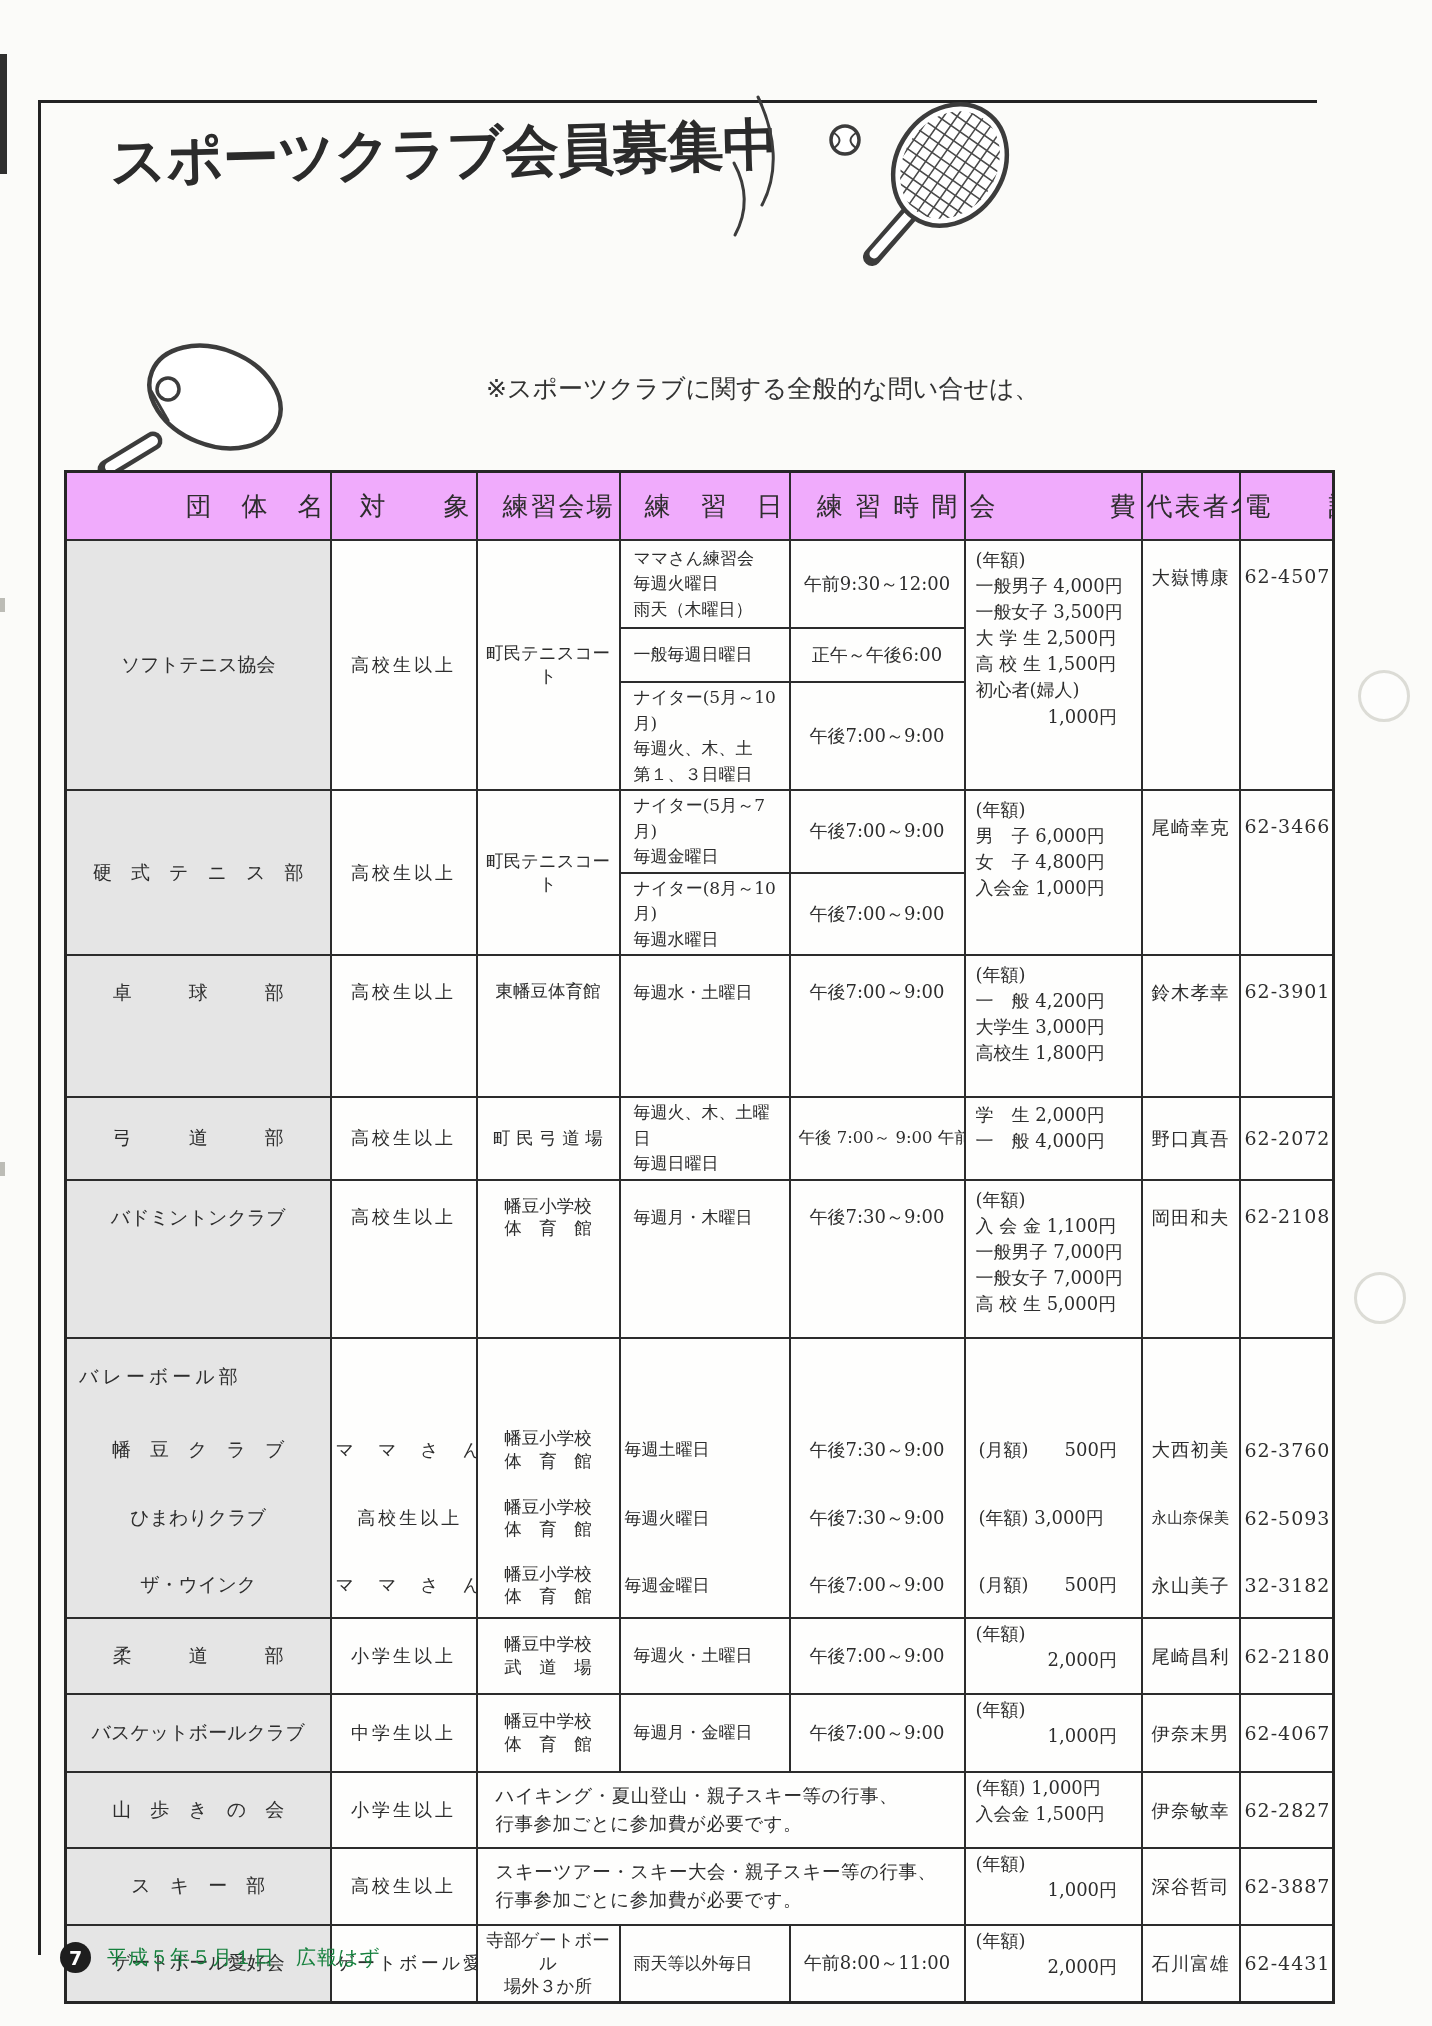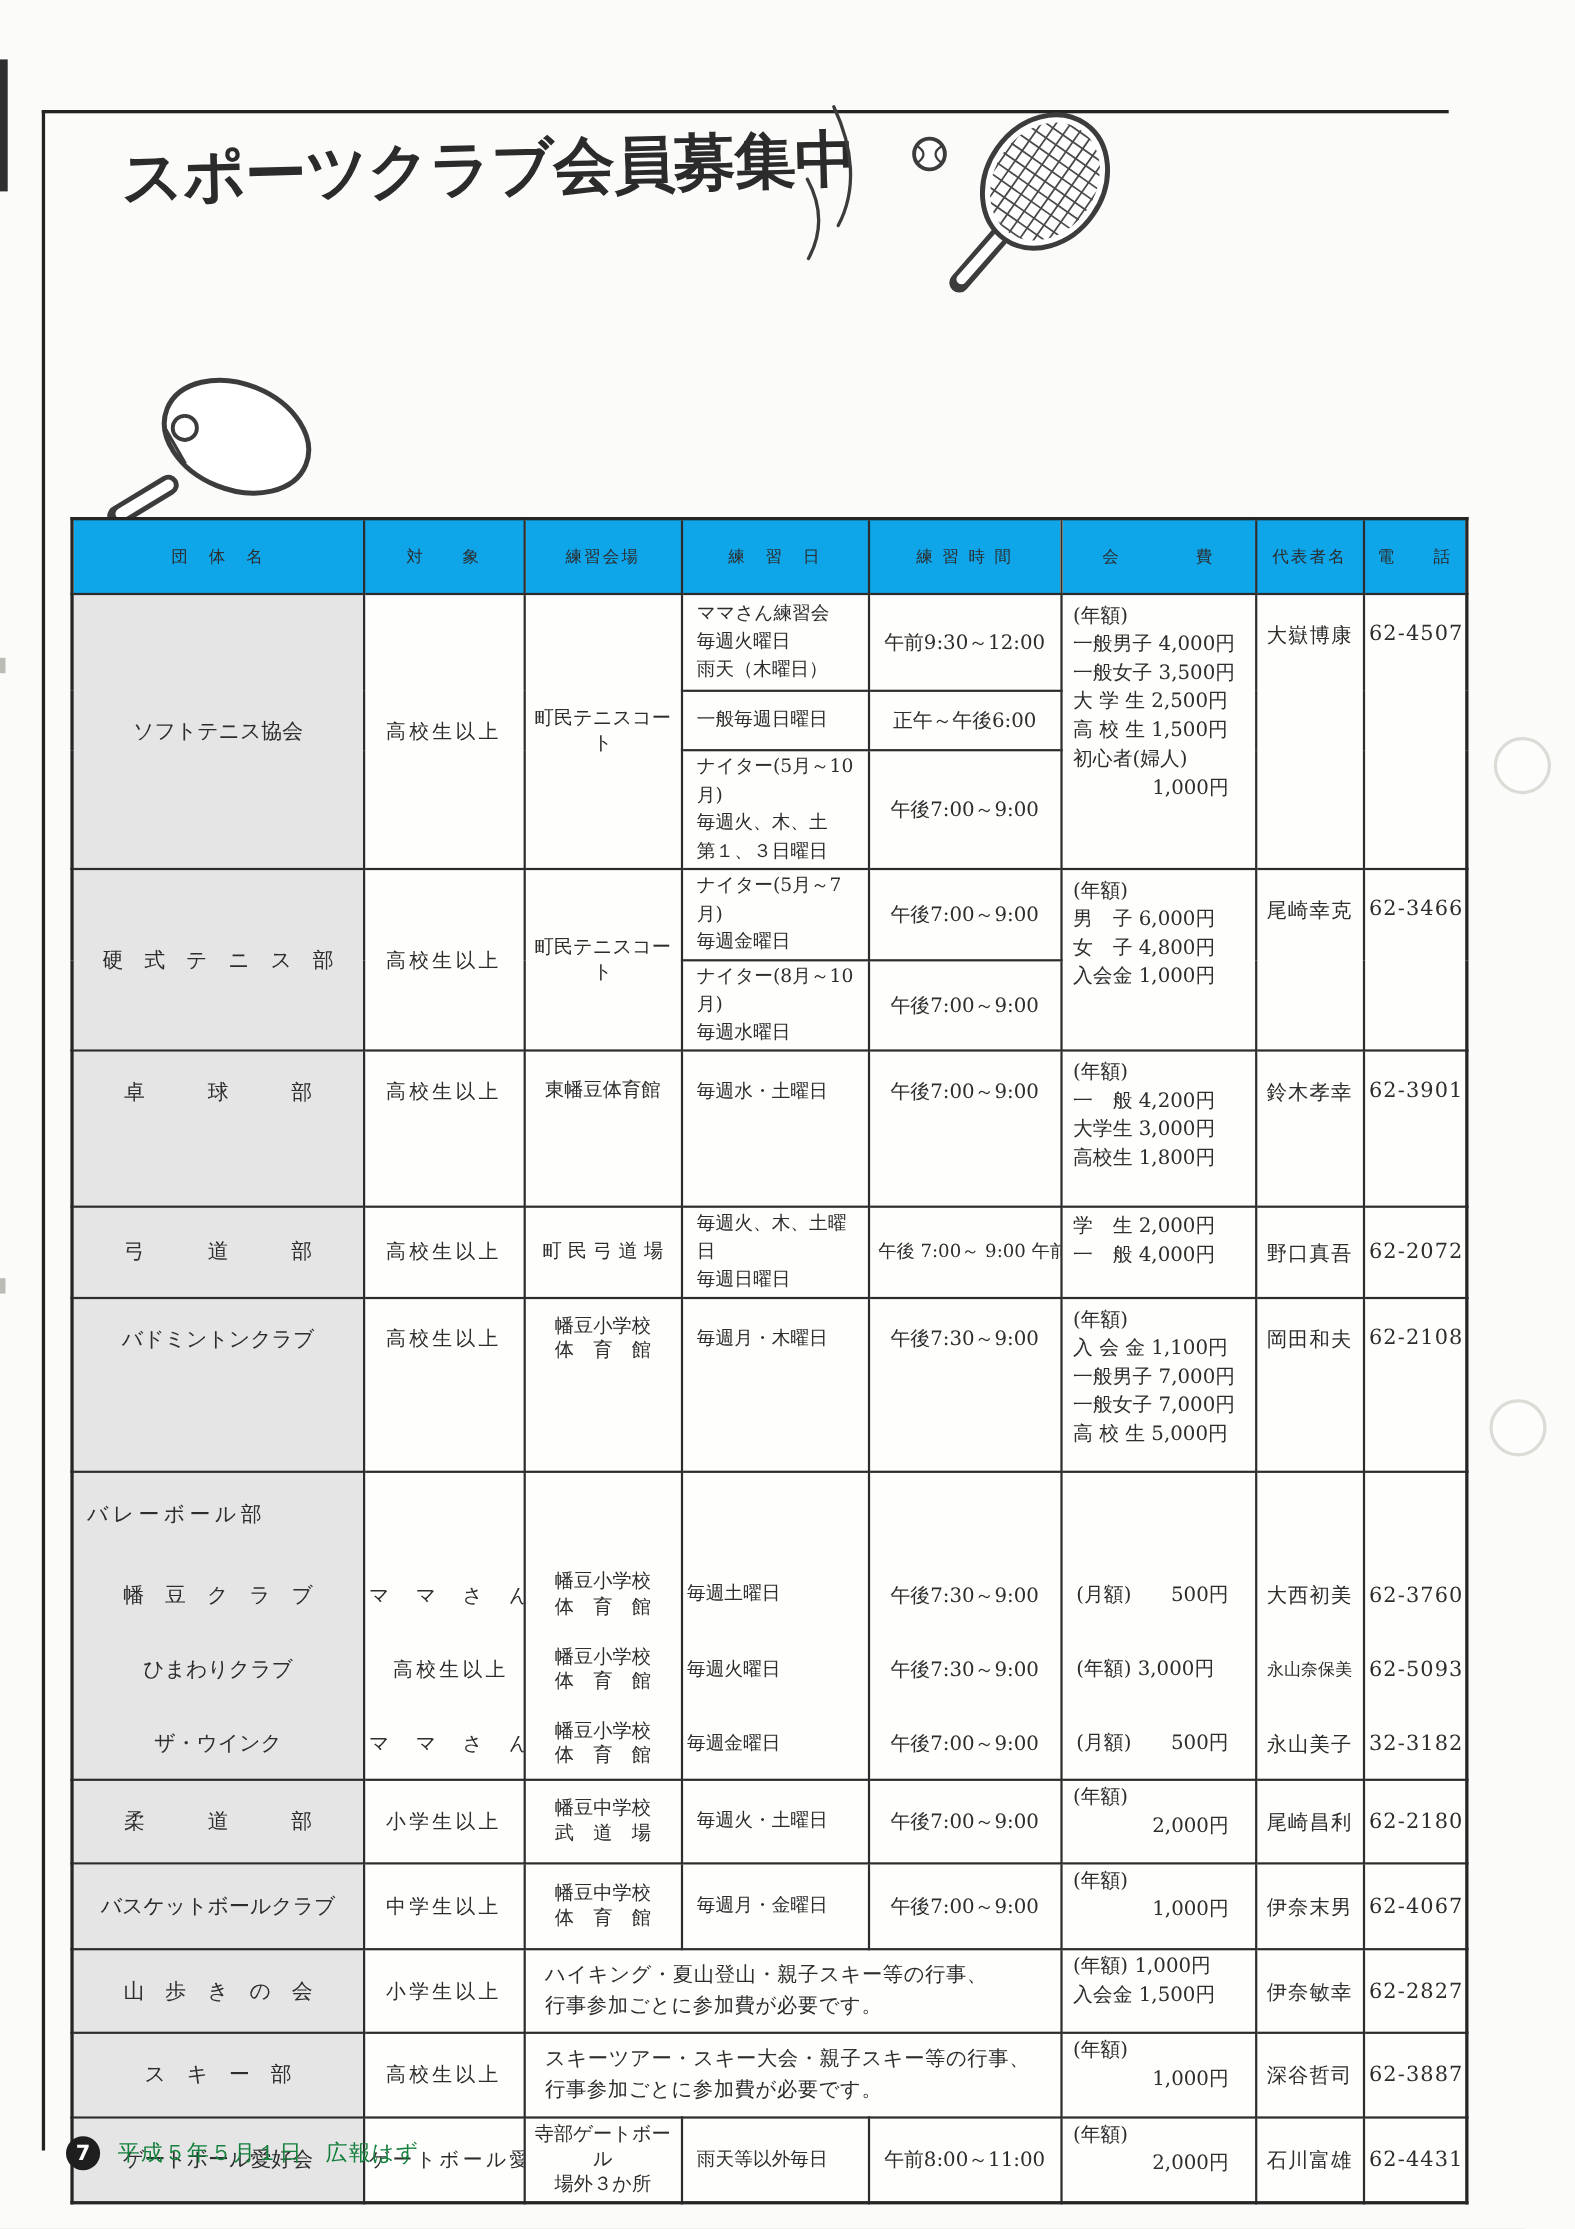--- a/index.html
+++ b/index.html
@@ -20,21 +20,21 @@
   .note1{position:absolute;left:486px;top:372px;font-family:"DejaVu Sans","Liberation Sans",sans-serif;
          font-size:25px;color:#333;white-space:nowrap;}
   .note2{position:absolute;left:606px;top:408px;font-family:"DejaVu Sans","Liberation Sans",sans-serif;
          font-size:25px;color:#333;white-space:nowrap;}
   .phone{margin-left:36px;font-size:28px;font-weight:700;letter-spacing:1px;color:#222;}
   svg{position:absolute;overflow:visible;}
   
   table.club-table{position:absolute;left:64px;top:470px;width:1268px;border-collapse:collapse;
         table-layout:fixed;background:#fefefd;border:3px solid #262626;}
   .club-table th,.club-table td{border:2px solid #2c2c2c;padding:2px 4px;overflow:hidden;}
-  .club-table th{background:#0ea5e9;font-size:15px;font-weight:500;letter-spacing:2px;height:62px;text-align:center;white-space:nowrap;}
+  .club-table th{background:#f0abfc;font-size:26px;font-weight:500;letter-spacing:2px;height:62px;text-align:right;white-space:nowrap;}
   td.c-name{background:#e5e5e5;text-align:center;font-size:19px;white-space:nowrap;}
   td.c-target{text-align:center;font-size:18px;letter-spacing:3px;white-space:nowrap;}
   td.c-venue{text-align:center;font-size:17.5px;line-height:1.3;}
   td.c-day{text-align:left;padding-left:13px;font-size:17px;line-height:1.5;}
   td.c-time{text-align:center;font-size:18px;white-space:nowrap;}
   td.c-fee{text-align:left;vertical-align:top;padding:6px 8px 20px 10px;font-size:18px;line-height:1.45;}
   td.c-rep{text-align:center;font-size:18.5px;letter-spacing:1px;white-space:nowrap;}
   td.c-phone{text-align:center;font-size:19px;letter-spacing:1px;white-space:nowrap;}
   td.vt{vertical-align:top;padding-top:24px;}
   .sm{font-size:15px;letter-spacing:0;}
@@ -61,20 +61,21 @@
 
   <div class="edge-strip"></div>
   <div class="edge-mark" style="top:598px;"></div>
   <div class="edge-mark" style="top:1162px;"></div>
   <div class="hole" style="left:1358px;top:670px;"></div>
   <div class="hole" style="left:1354px;top:1272px;"></div>
   <div class="fold-line"></div>
 
   <div class="frame"></div>
   <div class="title">スポーツクラブ会員募集中</div>
+  <div class="note1">※スポーツクラブに関する全般的な問い合せは、</div>
 
   <svg style="left:700px;top:85px;" width="330" height="195" viewBox="0 0 330 195">
     <path d="M58,12 C76,50 79,88 62,120" fill="none" stroke="#3c3c3c" stroke-width="3" stroke-linecap="round"></path>
     <path d="M34,78 C47,102 48,126 35,150" fill="none" stroke="#3c3c3c" stroke-width="3" stroke-linecap="round"></path>
     <g>
       <circle cx="145" cy="55" r="14" fill="#fff" stroke="#3c3c3c" stroke-width="3.5"></circle>
       <path d="M134,48 Q145,55 134,63 M156,48 Q145,55 156,63" fill="none" stroke="#3c3c3c" stroke-width="2"></path>
     </g>
     <g>
       <line x1="212" y1="126" x2="172" y2="172" stroke="#3c3c3c" stroke-width="18" stroke-linecap="round"></line>

